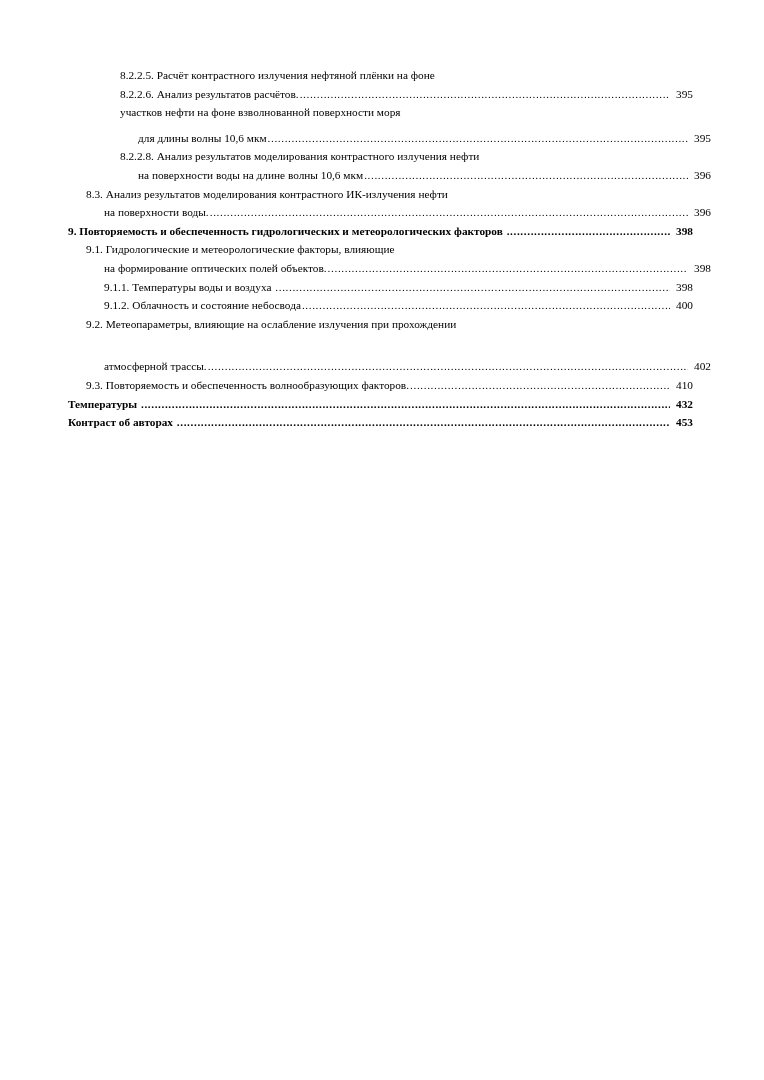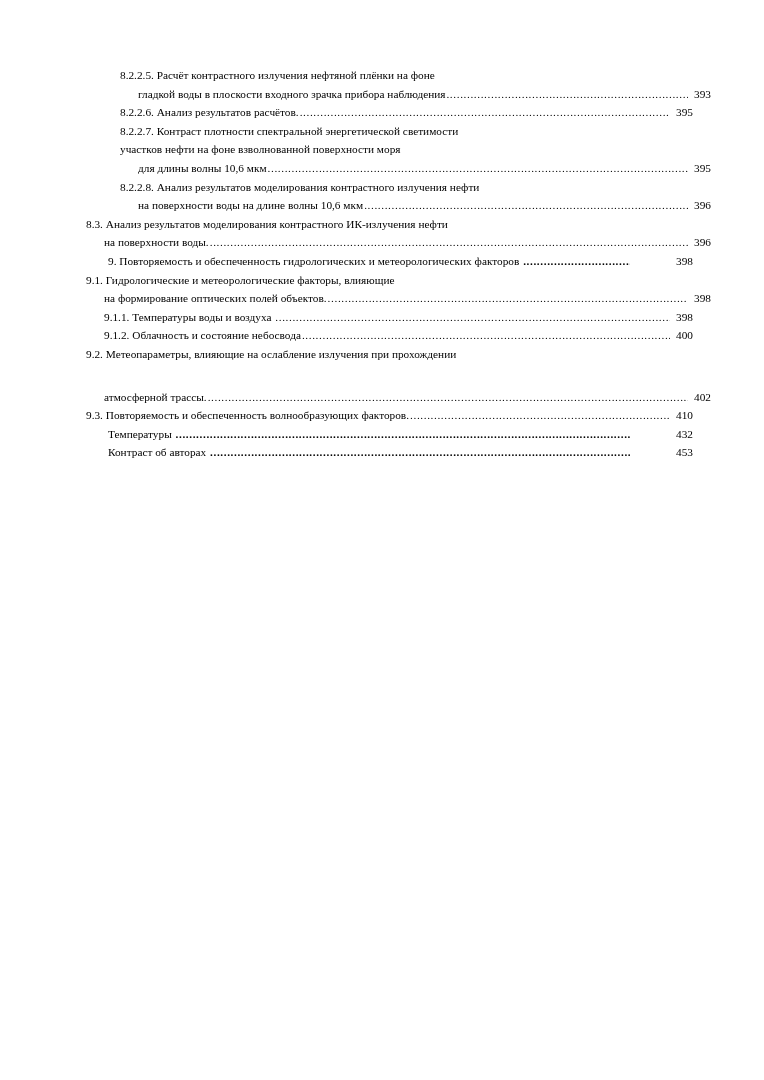--- a/index.html
+++ b/index.html
@@ -62,21 +62,21 @@
   .entry .pg {
     flex: 0 0 auto;
     text-align: right;
     min-width: 22px;
     white-space: pre;
   }
   .entry .cont {
     display: block;
     white-space: pre;
   }
-  .bold .txt, .bold .pg, .bold .cont { font-weight: normal; margin-left: 40px; }
+  .bold .txt, .bold .pg, .bold .cont { font-weight: bold; }
   .bold .dots { font-weight: bold; }
 
   
   .ind-0 { padding-left: 0px; }
   .ind-1 { padding-left: 18px; }
   .ind-2 { padding-left: 36px; }
   .ind-3 { padding-left: 52px; }
 
   .folio {
     position: absolute;
@@ -89,37 +89,31 @@
   }
 </style>
 </head>
 <body>
 
 <div class="page">
 
   <div class="toc" id="toc-root">
       <div class="entry ind-3">
         <span class="cont">8.2.2.5. Расчёт контрастного излучения нефтяной плёнки на фоне</span>
-        <div class="line" style="padding-left: 18px;">
-          <span class="txt">гладкой воды в плоскости входного зрачка прибора наблюдения</span>
-          <span class="dots"></span>
-          <span class="pg">393</span>
-        </div>
       </div>
       <div class="entry ind-3">
         <div class="line">
           <span class="txt">8.2.2.6. Анализ результатов расчётов.</span>
           <span class="dots"></span>
           <span class="pg">395</span>
         </div>
       </div>
       <div class="entry ind-3">
-        <span class="cont">8.2.2.7. Контраст плотности спектральной энергетической светимости</span>
         <span class="cont">участков нефти на фоне взволнованной поверхности моря</span>
-        <div class="line" style="padding-left: 18px;">
+        <div class="line" style="padding-left: 18px; margin-top: 7px;">
           <span class="txt">для длины волны 10,6 мкм</span>
           <span class="dots"></span>
           <span class="pg">395</span>
         </div>
       </div>
       <div class="entry ind-3">
         <span class="cont">8.2.2.8. Анализ результатов моделирования контрастного излучения нефти</span>
         <div class="line" style="padding-left: 18px;">
           <span class="txt">на поверхности воды на длине волны 10,6 мкм</span>
           <span class="dots"></span>

